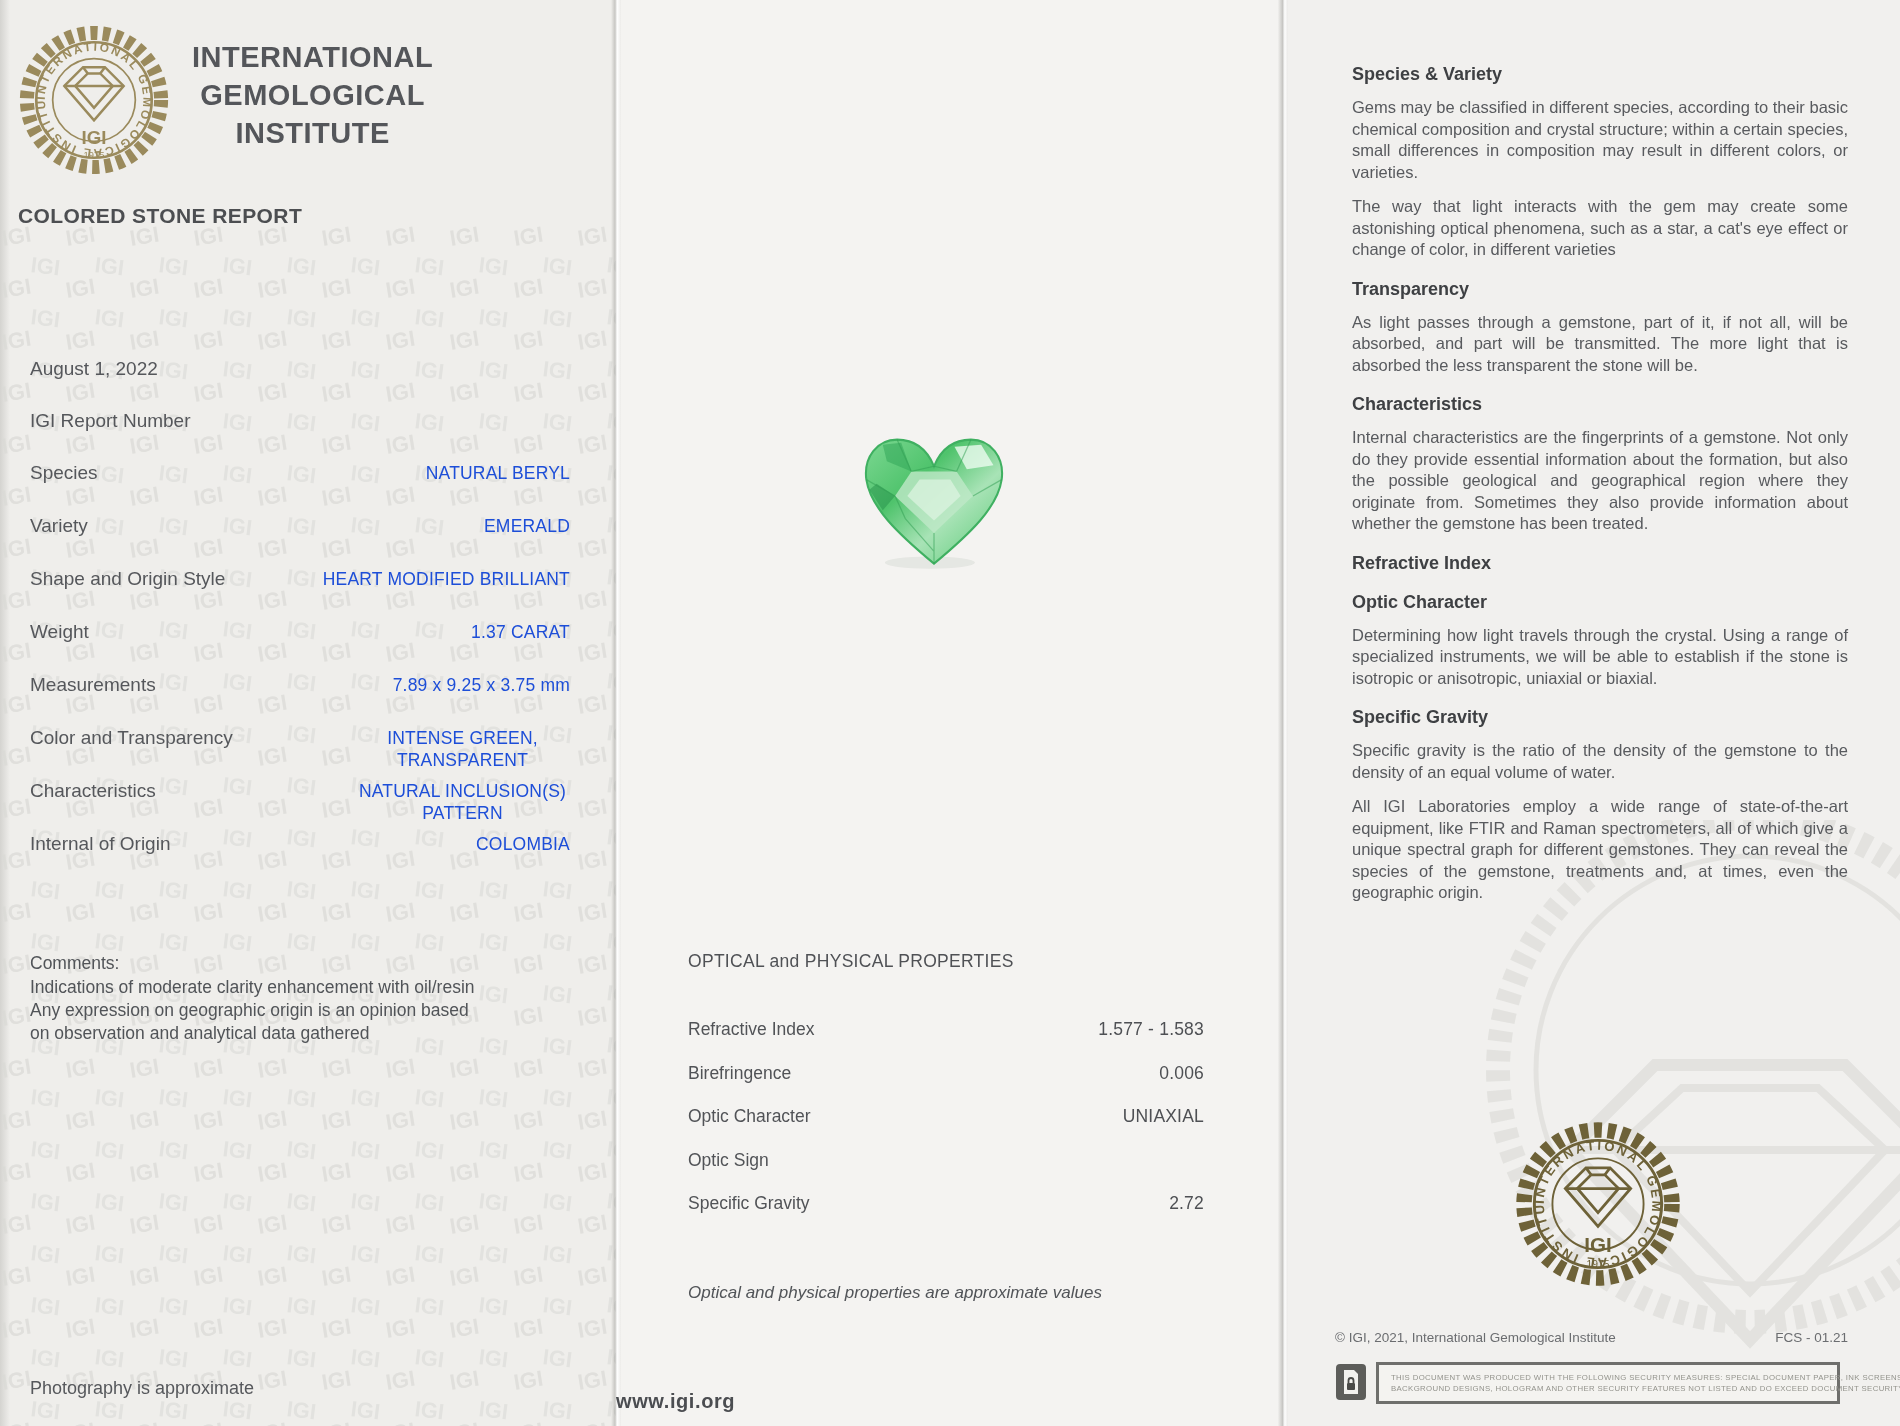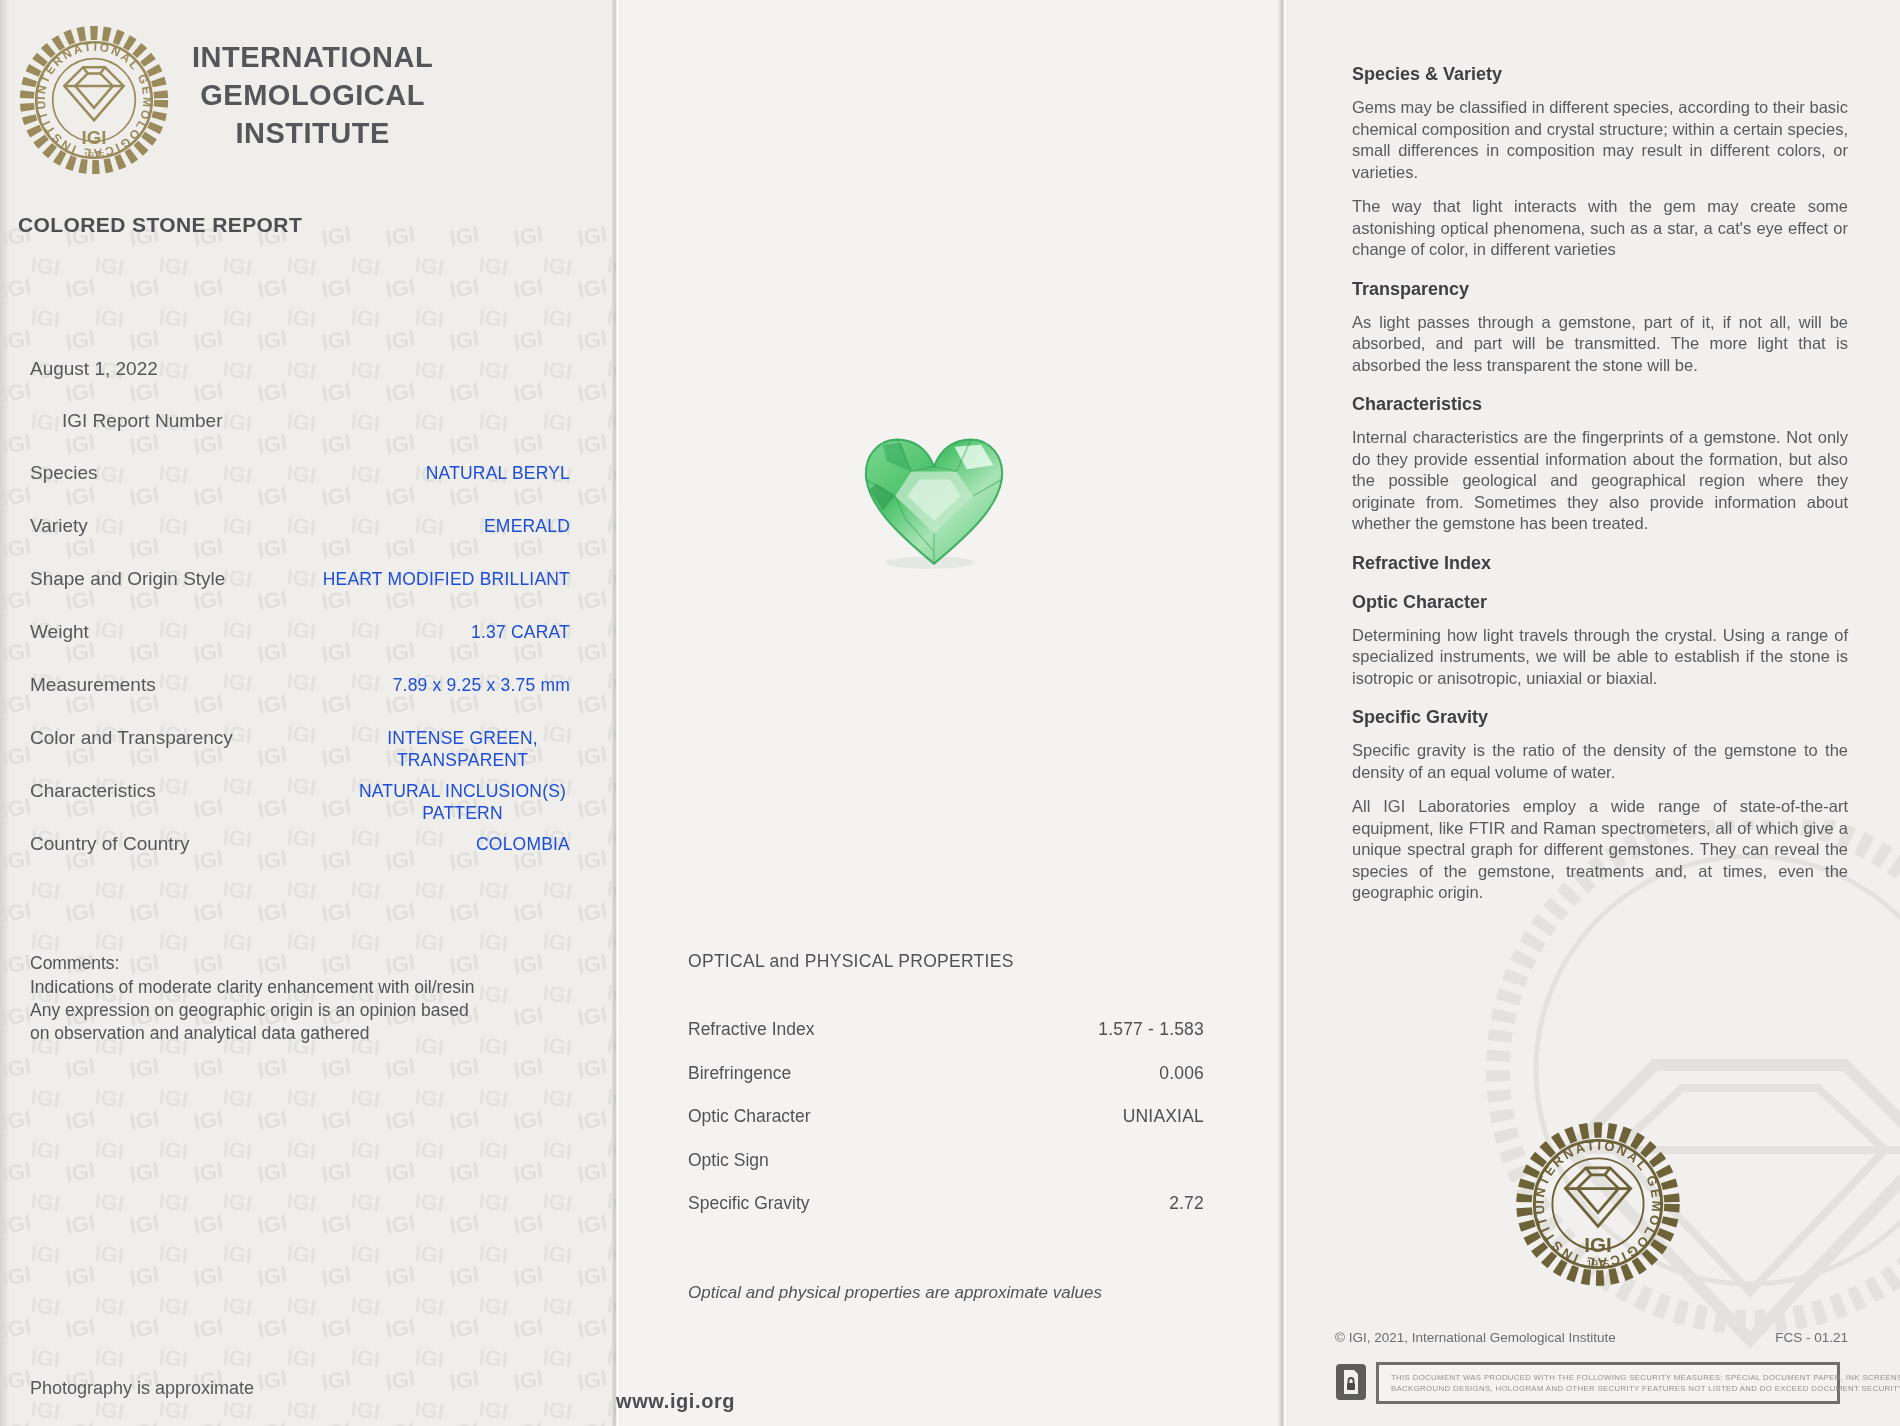--- a/index.html
+++ b/index.html
@@ -15,23 +15,23 @@
   #panel-mid{left:616px;top:0;width:668px;height:1426px;background:#f4f3f1;}
   #panel-right{left:1284px;top:0;width:616px;height:1426px;background:#f1f0ee;}
   .fold{top:0;bottom:0;width:10px;}
   #fold-1{left:611px;background:linear-gradient(to right,rgba(110,110,105,0) 0%,rgba(95,95,90,0.28) 40%,rgba(255,255,255,0.95) 62%,rgba(110,110,105,0.06) 100%);}
   #fold-2{left:1278px;background:linear-gradient(to right,rgba(110,110,105,0.02) 0%,rgba(95,95,90,0.30) 45%,rgba(255,255,255,0.9) 68%,rgba(110,110,105,0.05) 100%);}
   #edge-left{left:0;top:0;bottom:0;width:10px;background:linear-gradient(to right,rgba(90,90,85,0.18),rgba(90,90,85,0));}
 
   
   #seal-header{left:16px;top:22px;width:156px;height:156px;color:#9a8a5c;}
   #brand-name{left:192px;top:38px;font-size:29px;font-weight:bold;line-height:38px;letter-spacing:0.5px;color:#54565a;text-align:center;}
-  #report-type{left:18px;top:213px;font-size:21px;font-weight:bold;letter-spacing:0.4px;color:#4c4e51;}
+  #report-type{left:18px;top:204px;font-size:21px;font-weight:bold;letter-spacing:0.4px;color:#4c4e51;}
   #report-date{left:30px;top:358px;font-size:19px;color:#55575b;}
-  #report-number{left:30px;top:410px;font-size:19px;color:#55575b;margin-left:32px;}
+  #report-number{left:30px;top:410px;font-size:19px;color:#55575b;}
   #fields{left:30px;top:462px;width:540px;}
   .frow{display:flex;justify-content:space-between;align-items:flex-start;height:53px;}
   .flab{font-size:19px;color:#55575b;white-space:nowrap;}
   .fval{font-size:17.5px;color:#1d4ed8;text-align:center;white-space:nowrap;line-height:22px;letter-spacing:0.2px;}
   .fval.wrap2{white-space:normal;max-width:215px;}
   #comments{left:30px;top:952px;width:445px;font-size:17.5px;line-height:23px;color:#515458;}
   #comments .clab{margin-bottom:1px;}
   #photo-note{left:30px;top:1378px;font-size:18px;color:#56585c;}
   #wm-left{left:0;top:225px;width:616px;height:1201px;opacity:0.7;pointer-events:none;}
 
@@ -151,21 +151,21 @@
   </div>
   <div class="frow">
     <span class="flab">Color and Transparency</span>
     <span class="fval wrap2">INTENSE GREEN, TRANSPARENT</span>
   </div>
   <div class="frow">
     <span class="flab">Characteristics</span>
     <span class="fval wrap2">NATURAL INCLUSION(S) PATTERN</span>
   </div>
   <div class="frow">
-    <span class="flab">Country of Country</span>
+    <span class="flab">Internal of Origin</span>
     <span class="fval">COLOMBIA</span>
   </div>
 </div>
 
 <div class="abs" id="comments">
   <div class="clab">Comments:</div>
   <div>Indications of moderate clarity enhancement with oil/resin</div>
   <div>Any expression on geographic origin is an opinion based on observation and analytical data gathered</div>
 </div>
 

